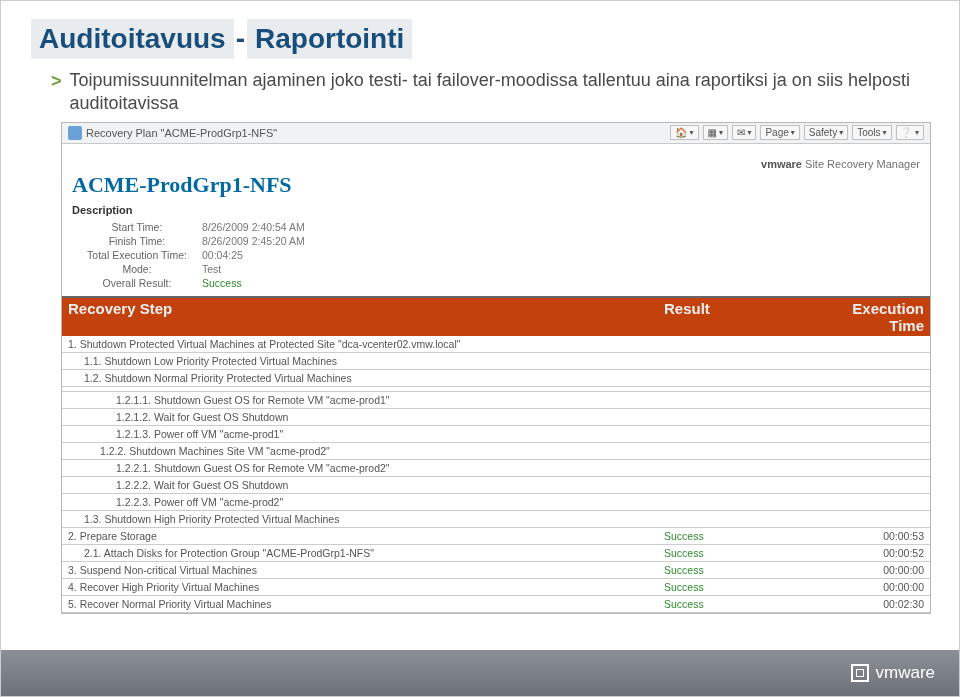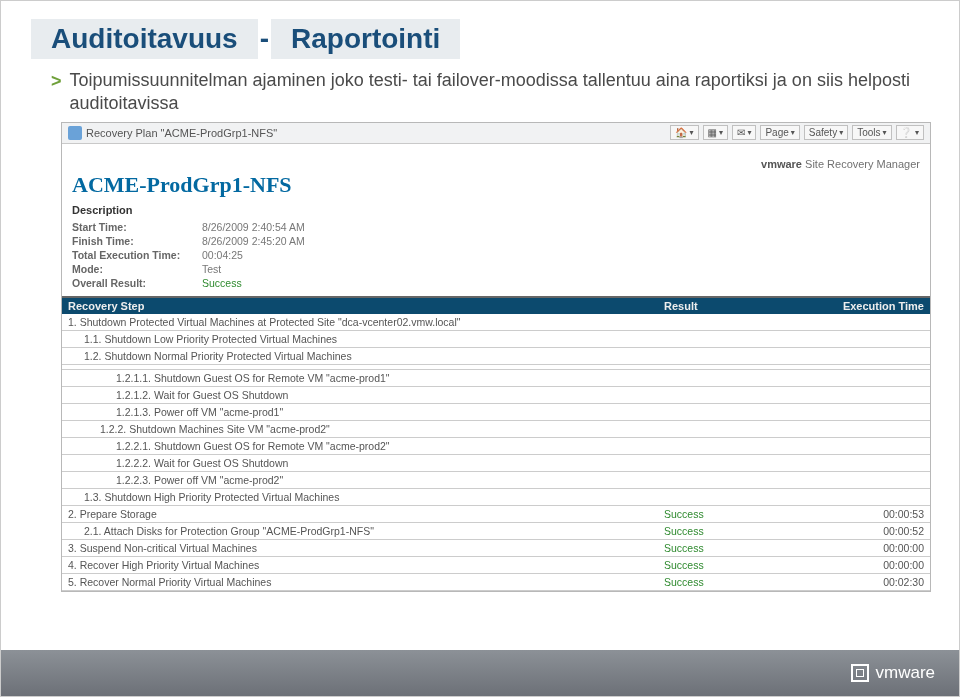--- a/index.html
+++ b/index.html
@@ -1,40 +1,40 @@
 <!DOCTYPE html>
 <html><head>
 <meta charset="utf-8">
 <style>
   * { box-sizing: border-box; margin: 0; padding: 0; }
   body { font-family: Arial, sans-serif; background: #fff; width: 960px; height: 697px; position: relative; }
   .slide-frame { border: 1px solid #ccc; width: 960px; height: 697px; padding: 18px 30px 0 30px; position: relative; }
   .title-row { display: flex; align-items: center; margin-bottom: 10px; }
-  .title-box { background: #e8ecef; padding: 4px 20px; font-size: 28px; font-weight: bold; color: #1a4e7a; }
+  .title-box { background: #e8ecef; padding: 4px 8px; font-size: 28px; font-weight: bold; color: #1a4e7a; }
   .bullet-row { display: flex; align-items: flex-start; margin: 6px 0 6px 20px; font-size: 18px; color: #4a4a4a; }
   .bullet-arrow { color: #6fa03a; font-weight: bold; margin-right: 8px; margin-top:2px; }
   .bullet-text { line-height: 1.3; }
   .screenshot { margin: 6px 0 0 30px; width: 870px; border: 1px solid #b8b8b8; font-size: 11px; background: #fff; }
   .ie-toolbar { display:flex; align-items:center; justify-content:space-between; background:#f1f2f3; border-bottom:1px solid #c9c9c9; padding:2px 6px; height:21px; }
   .ie-left { display:flex; align-items:center; gap:4px; color:#555; }
   .ie-icon { width:14px; height:14px; background:#6aa2d8; border-radius:2px; display:inline-block;}
   .ie-right { display:flex; align-items:center; gap:4px; color:#555; }
   .ie-btn { border:1px solid #c0c0c0; padding:1px 4px; font-size:10px; display:inline-flex; align-items:center; gap:2px; background:#f7f7f7;}
   .srm-header { display:flex; justify-content:flex-end; padding:14px 10px 0 10px; }
   .srm-logo { color:#717171; font-size:11px; }
   .srm-logo b { color:#555; }
   .plan-title { font-family: "Times New Roman", serif; font-size:22px; font-weight:bold; padding:2px 10px 6px 10px; color:#0369a1;}
   .desc-head { font-size:11px; font-weight:bold; padding:0 10px 4px 10px; color:#333;}
   .meta-table { padding:0 10px 6px 10px; }
   .meta-row { display:flex; font-size:10.5px; color:#666; padding:1px 0;}
-  .meta-label { width:130px; color:#666; font-weight:bold;}
+  .meta-label { width:130px; color:#666; font-weight:normal;text-align:center;}
   .meta-val { color:#777; }
   .success { color:#2f8a2f !important; }
   .steps { border-top:2px solid #666; }
-  .steps-head { background:#0c4a6e; color:#eee; display:flex; font-size:11px; font-weight:bold; padding:2px 6px;}
+  .steps-head { background:#c2410c; color:#eee; display:flex; font-size:15px; font-weight:bold; padding:2px 6px;}
   .col-step { flex:1; }
   .col-result { width:160px; }
   .col-time { width:100px; text-align:right; }
   .step-row { display:flex; font-size:10.5px; color:#555; border-bottom:1px solid #ccc; padding:2px 6px;}
   .footer-bar { position:absolute; left:0; right:0; bottom:0; height:46px; background:linear-gradient(#8c9197,#6c7077); display:flex; align-items:center; justify-content:flex-end; padding-right:24px;}
   .vm-logo { color:#fff; font-size:17px; display:flex; align-items:center; gap:6px;}
   .vm-box { width:18px; height:18px; border:2px solid #fff; display:inline-block; position:relative;}
   .vm-box::before { content:""; position:absolute; inset:3px; border:1px solid #fff;}
   .chev { font-size:8px; }
 </style>

